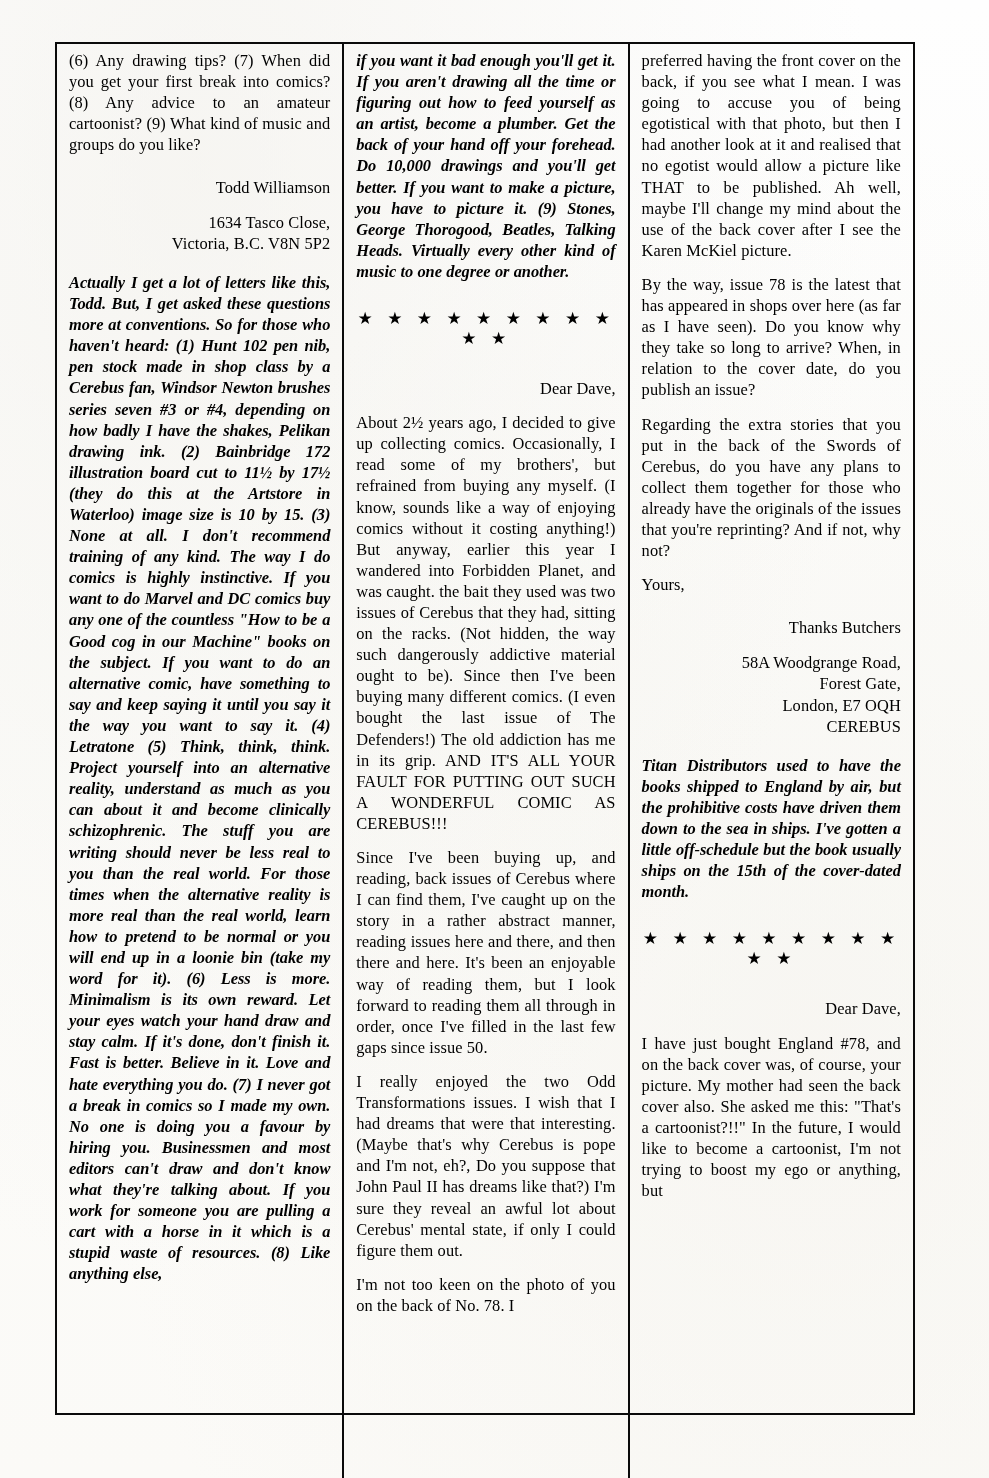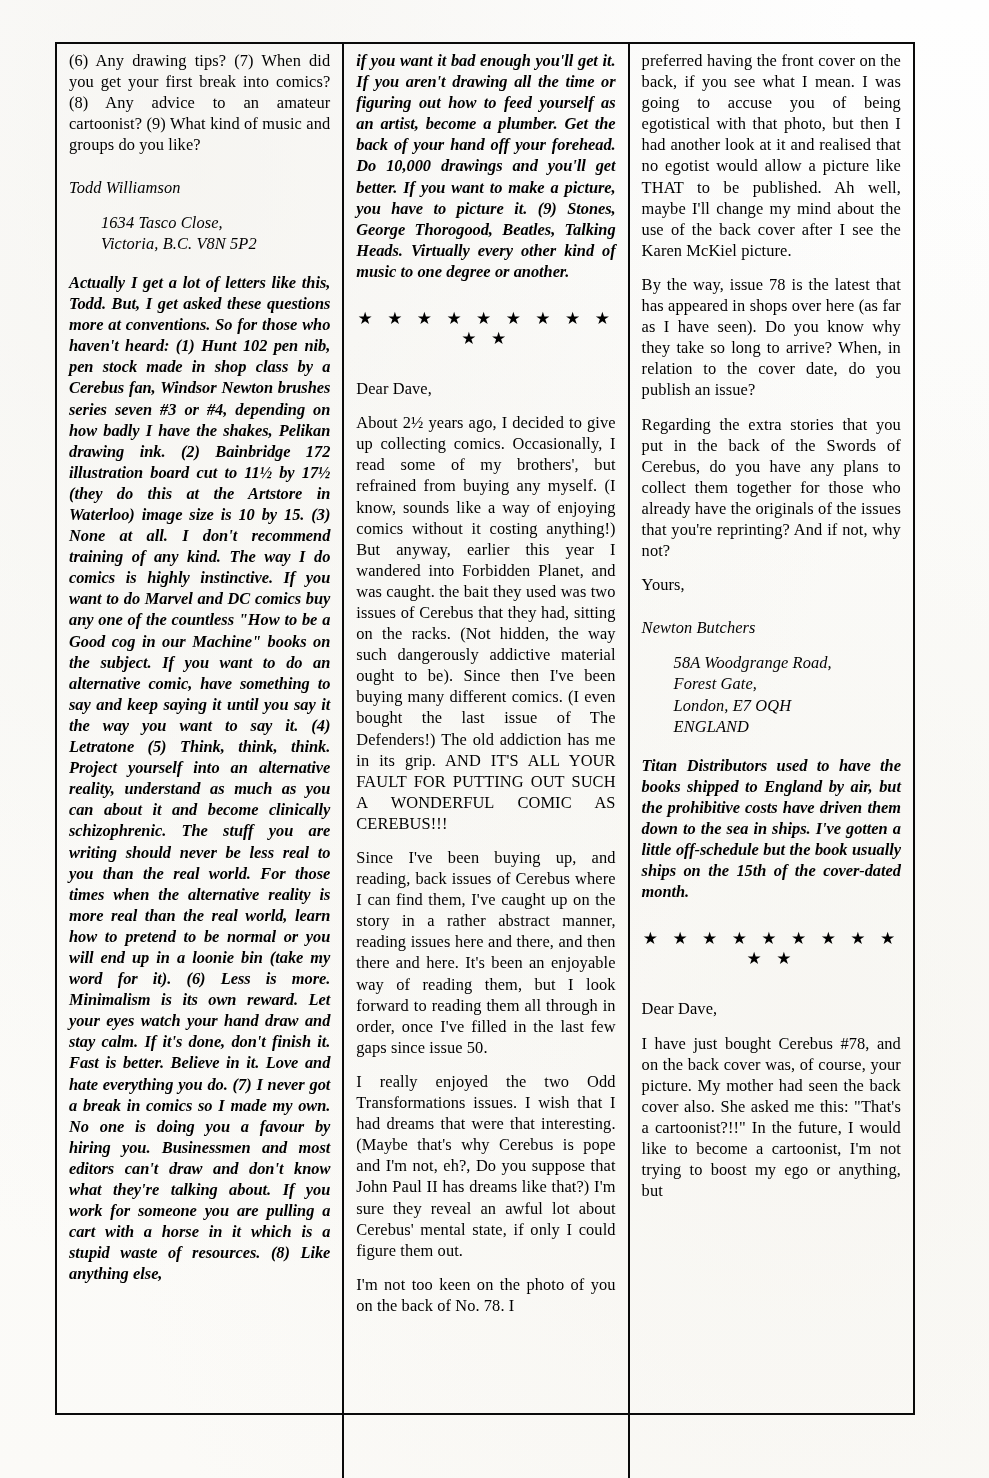--- a/index.html
+++ b/index.html
@@ -67,26 +67,25 @@
   p.tight { margin-bottom: 0; margin-left: 32px; }
 
   
   p.reply {
     font-weight: bold;
     font-style: italic;
     letter-spacing: -0.05px;
     word-spacing: .3px;
   }
   p.addr-block {
-    font-style: italic;
-    text-align: left;
+    text-align: right;
     line-height: 21.5px;
   }
   p.salutation {
-    text-align: left;
+    text-align: right;
   }
   p.qlist {
     text-align: justify;
   }
 
   .gap-sm { height: 9px; }
   .gap-md { height: 17px; }
 
   .stars {
     text-align: center;
@@ -134,30 +133,30 @@
   </div>
 
   <div class="col">
     <p>preferred having the front cover on the back, if you see what I mean. I was going to accuse you of being egotistical with that photo, but then I had another look at it and realised that no egotist would allow a picture like THAT to be published. Ah well, maybe I'll change my mind about the use of the back cover after I see the Karen McKiel picture.</p>
     <p>By the way, issue 78 is the latest that has appeared in shops over here (as far as I have seen). Do you know why they take so long to arrive? When, in relation to the cover date, do you publish an issue?</p>
     <p>Regarding the extra stories that you put in the back of the Swords of Cerebus, do you have any plans to collect them together for those who already have the originals of the issues that you're reprinting? And if not, why not?</p>
     <p>Yours,</p>
 
     <div class="gap-sm"></div>
 
-    <p class="addr-block">Newton Butchers</p>
+    <p class="addr-block">Thanks Butchers</p>
     <p class="addr-block tight">58A Woodgrange Road,</p>
     <p class="addr-block tight">Forest Gate,</p>
     <p class="addr-block tight">London, E7 OQH</p>
-    <p class="addr-block tight">ENGLAND</p>
+    <p class="addr-block tight">CEREBUS</p>
 
     <div class="gap-md"></div>
 
     <p class="reply">Titan Distributors used to have the books shipped to England by air, but the prohibitive costs have driven them down to the sea in ships. I've gotten a little off-schedule but the book usually ships on the 15th of the cover-dated month.</p>
 
     <div class="stars">★ ★ ★ ★ ★ ★ ★ ★ ★ ★ ★</div>
 
     <p class="salutation">Dear Dave,</p>
 
-    <p>I have just bought Cerebus #78, and on the back cover was, of course, your picture. My mother had seen the back cover also. She asked me this: "That's a cartoonist?!!" In the future, I would like to become a cartoonist, I'm not trying to boost my ego or anything, but</p>
+    <p>I have just bought England #78, and on the back cover was, of course, your picture. My mother had seen the back cover also. She asked me this: "That's a cartoonist?!!" In the future, I would like to become a cartoonist, I'm not trying to boost my ego or anything, but</p>
   </div>
 
 </div>
 
 </body></html>

